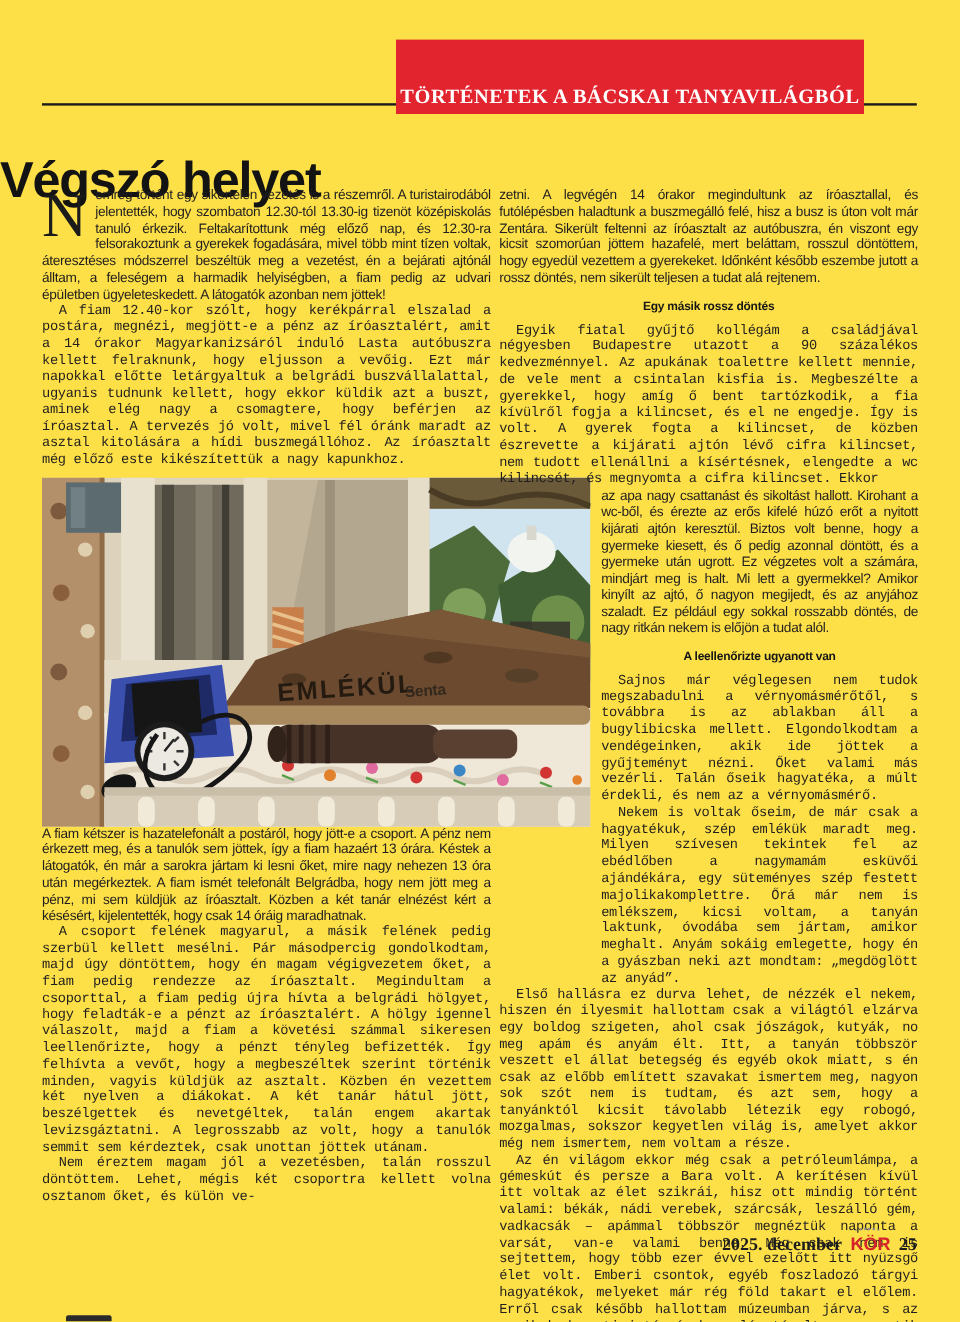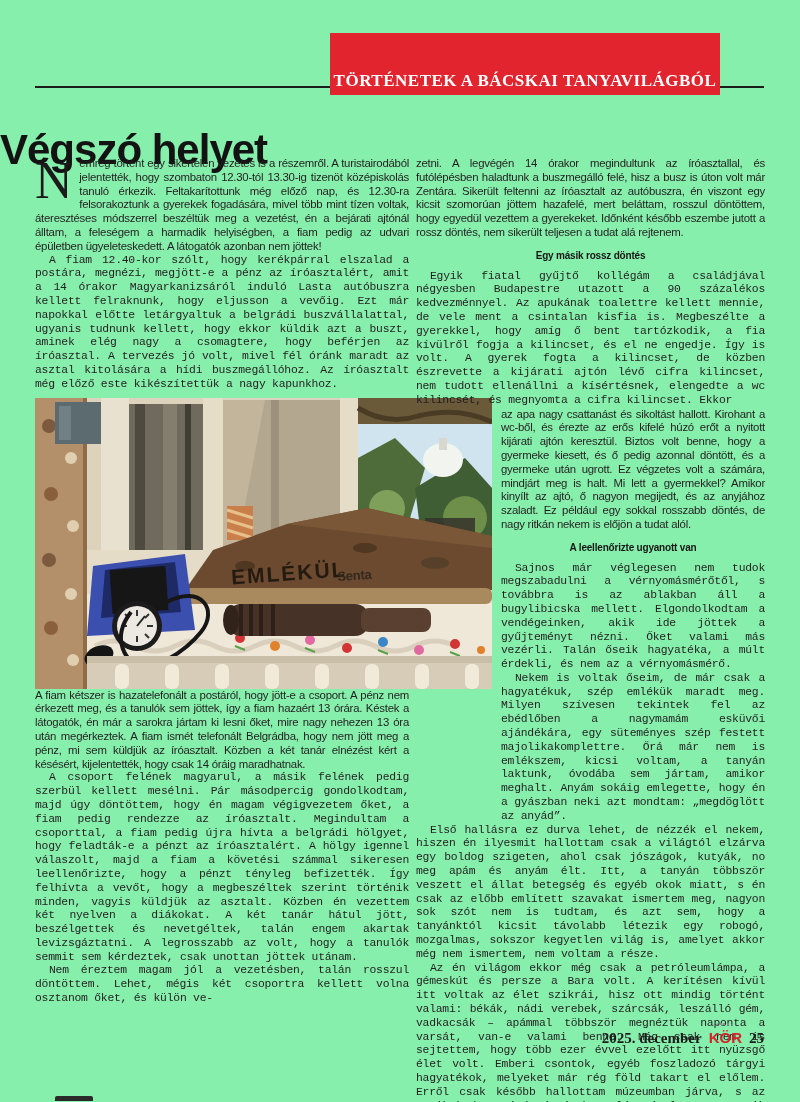--- a/index.html
+++ b/index.html
@@ -1,18 +1,18 @@
 <!DOCTYPE html>
 <html lang="hu"><head>
 <meta charset="utf-8">
 <style>
   html,body{margin:0;padding:0;background:#ffffff;}
   .page{
     position:relative;width:800px;height:1102px;margin:0 auto;
-    background:#86efac;overflow:hidden;
+    background:#fde047;overflow:hidden;
     font-family:"Liberation Sans","DejaVu Sans",sans-serif;
     color:#221f1f;
   }
   
   .rule-line{position:absolute;left:35px;right:36px;top:86px;height:0;
     border-top:2px solid #1c1c1c;}
   .banner-box{
     position:absolute;left:330px;top:33px;width:390px;height:62px;
     background:#e2242f;display:flex;align-items:flex-end;justify-content:center;
     padding-bottom:4px;box-sizing:border-box;z-index:2;

